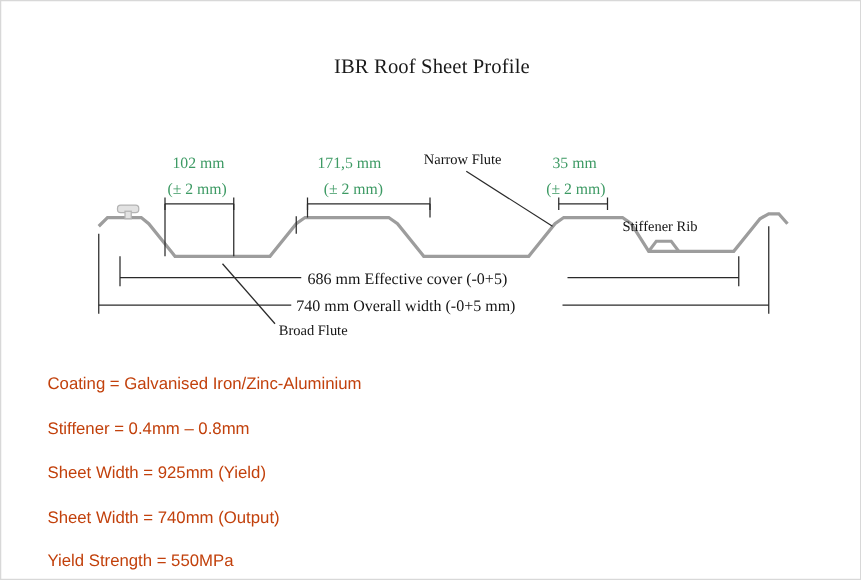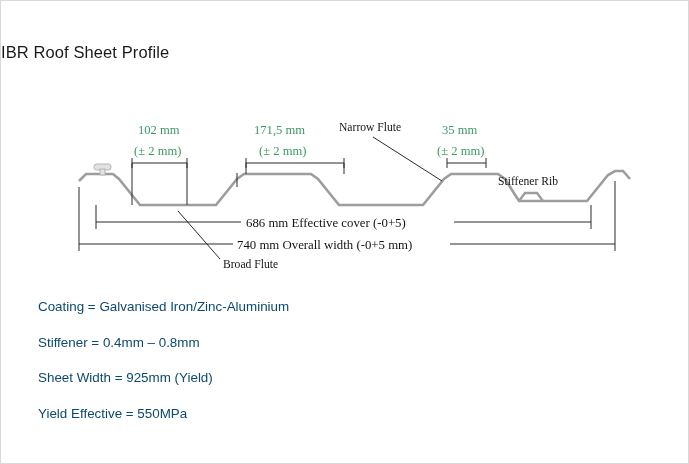--- a/index.html
+++ b/index.html
@@ -12,37 +12,38 @@
   #page{
     position:relative;
     width:689px;height:464px;
     box-sizing:border-box;
     border:1px solid #d8d8d8;
     background:#ffffff;
   }
   #title{
     position:absolute;
     left:0;top:42px;width:689px;
-    font-family:Liberation Sans, sans-serif;
+    text-align:center;
+    font-family:Liberation Serif, serif;
     font-size:16.5px;
     color:#1a1a1a;
     letter-spacing:.1px;
   }
   #drawing{
     position:absolute;left:0;top:0;
   }
   .spec-list{
     position:absolute;
     left:37px;top:298px;
     width:420px;
   }
   .spec-line{
     font-family:"Liberation Sans", sans-serif;
     font-size:13.4px;
-    color:#0c4a6e;
+    color:#c2410c;
     margin-bottom:20.5px;
     white-space:nowrap;
   }
   
   .dim-green{
     font-family:"Liberation Serif", serif;
     font-size:12.6px;
     fill:#3d9a64;
   }
   .lbl-black{
@@ -151,16 +152,17 @@
       <line class="extline" x1="614" y1="180" x2="614" y2="250"></line>
       <text class="cover-txt" x="236" y="248">740 mm Overall width (-0+5 mm)</text>
     </g>
 
   </svg>
 
   <div class="spec-list">
     <div class="spec-line">Coating = Galvanised Iron/Zinc-Aluminium</div>
     <div class="spec-line">Stiffener = 0.4mm – 0.8mm</div>
     <div class="spec-line">Sheet Width = 925mm (Yield)</div>
-    <div class="spec-line">Yield Effective = 550MPa</div>
+    <div class="spec-line">Sheet Width = 740mm (Output)</div>
+    <div class="spec-line">Yield Strength = 550MPa</div>
   </div>
 
 </div>
 
 </body></html>

